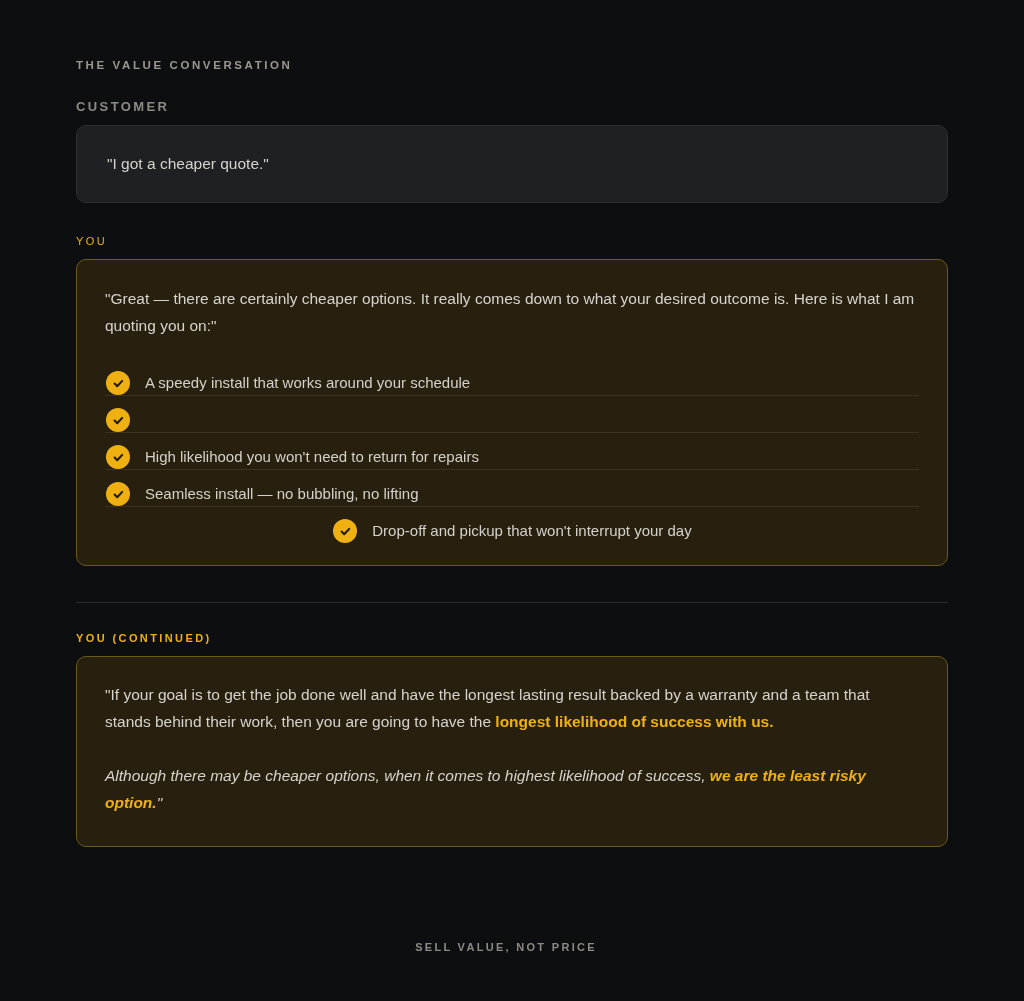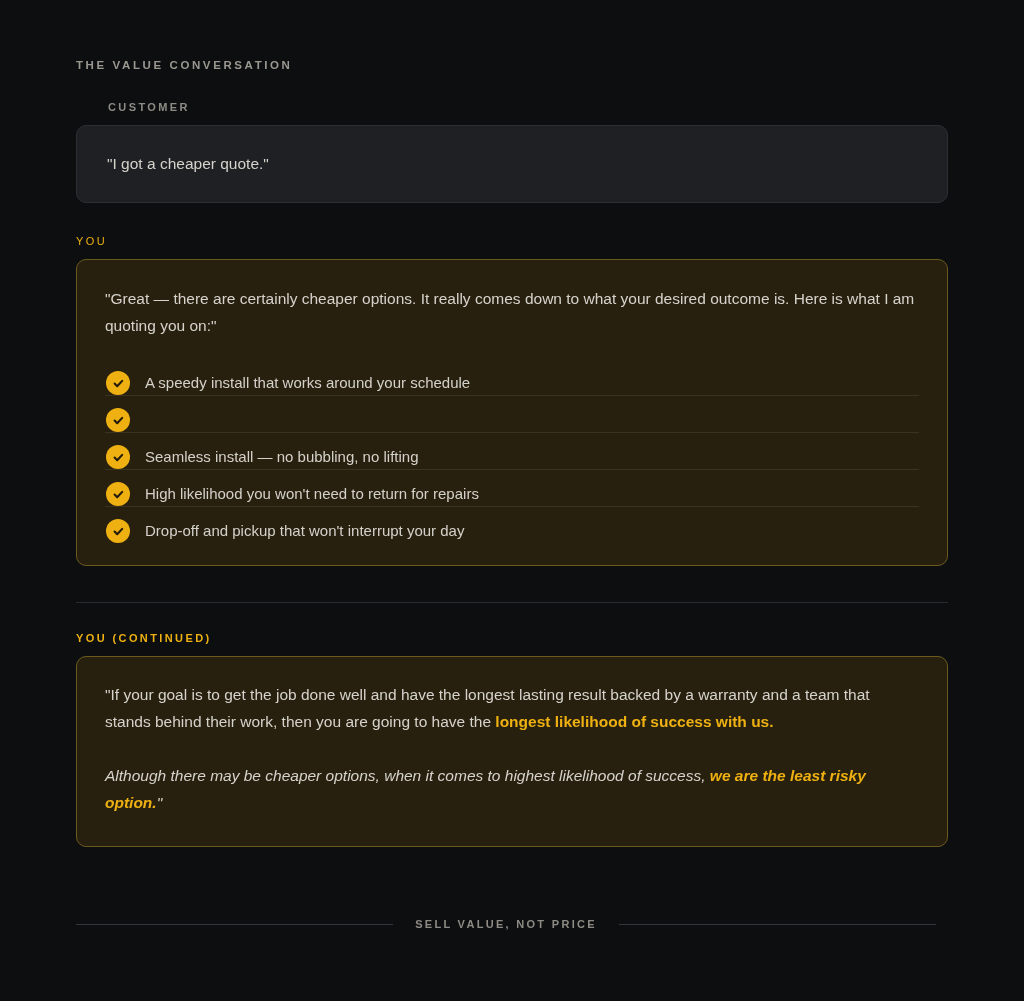--- a/index.html
+++ b/index.html
@@ -25,28 +25,27 @@
     font-size: 11.5px;
     font-weight: 700;
     letter-spacing: 2.6px;
     text-transform: uppercase;
     color: #9b9891;
     padding-top: 58px;
     line-height: 14px;
   }
 
   .label-customer {
-    font-size: 11px;
+    font-size: 13px;
     font-weight: 700;
     letter-spacing: 2.4px;
     text-transform: uppercase;
     color: #8e8b85;
     margin-top: 28px;
     line-height: 14px;
-    margin-left: 32px;
   }
 
   .label-you {
     font-size: 11px;
     font-weight: 400;
     letter-spacing: 2.4px;
     text-transform: uppercase;
     color: #eeb111;
     margin-top: 31px;
     line-height: 14px;
@@ -123,21 +122,21 @@
     margin-top: 20px;
   }
 
   .benefit {
     display: flex;
     align-items: center;
     gap: 15px;
     padding: 12px 0 0 1px;
     border-bottom: 1px solid #3a3320;
   }
-  .benefit:last-child { border-bottom: none; }
+  .benefit:last-child { border-bottom: none; justify-content: center; }
 
   .check {
     flex: 0 0 auto;
     width: 24px;
     height: 24px;
     border-radius: 50%;
     background: #eeb111;
     display: flex;
     align-items: center;
     justify-content: center;
@@ -160,20 +159,21 @@
 
   
   .footer {
     position: absolute;
     left: 76px;
     right: 88px;
     top: 918px;
     display: flex;
     align-items: center;
     gap: 22px;
+    flex-direction: column;
   }
   .footer-line {
     flex: 1 1 auto;
     height: 1px;
     background: #34363a;
   }
   .footer-text {
     font-size: 11px;
     font-weight: 700;
     letter-spacing: 2.3px;
@@ -215,29 +215,29 @@
             <path d="M2.6 6.6 L5.2 9.2 L10.2 3.9" fill="none" stroke="#231c0c" stroke-width="2.1" stroke-linecap="round" stroke-linejoin="round"></path>
           </svg>
         </span>
       </li>
       <li class="benefit">
         <span class="check">
           <svg width="13" height="13" viewBox="0 0 13 13" aria-hidden="true">
             <path d="M2.6 6.6 L5.2 9.2 L10.2 3.9" fill="none" stroke="#231c0c" stroke-width="2.1" stroke-linecap="round" stroke-linejoin="round"></path>
           </svg>
         </span>
+        <span class="benefit-text">High likelihood you won't need to return for repairs</span>
+      </li>
+      <li class="benefit">
+        <span class="check">
+          <svg width="13" height="13" viewBox="0 0 13 13" aria-hidden="true">
+            <path d="M2.6 6.6 L5.2 9.2 L10.2 3.9" fill="none" stroke="#231c0c" stroke-width="2.1" stroke-linecap="round" stroke-linejoin="round"></path>
+          </svg>
+        </span>
         <span class="benefit-text">Seamless install — no bubbling, no lifting</span>
-      </li>
-      <li class="benefit">
-        <span class="check">
-          <svg width="13" height="13" viewBox="0 0 13 13" aria-hidden="true">
-            <path d="M2.6 6.6 L5.2 9.2 L10.2 3.9" fill="none" stroke="#231c0c" stroke-width="2.1" stroke-linecap="round" stroke-linejoin="round"></path>
-          </svg>
-        </span>
-        <span class="benefit-text">High likelihood you won't need to return for repairs</span>
       </li>
       <li class="benefit">
         <span class="check">
           <svg width="13" height="13" viewBox="0 0 13 13" aria-hidden="true">
             <path d="M2.6 6.6 L5.2 9.2 L10.2 3.9" fill="none" stroke="#231c0c" stroke-width="2.1" stroke-linecap="round" stroke-linejoin="round"></path>
           </svg>
         </span>
         <span class="benefit-text">Drop-off and pickup that won't interrupt your day</span>
       </li>
     </ul>

